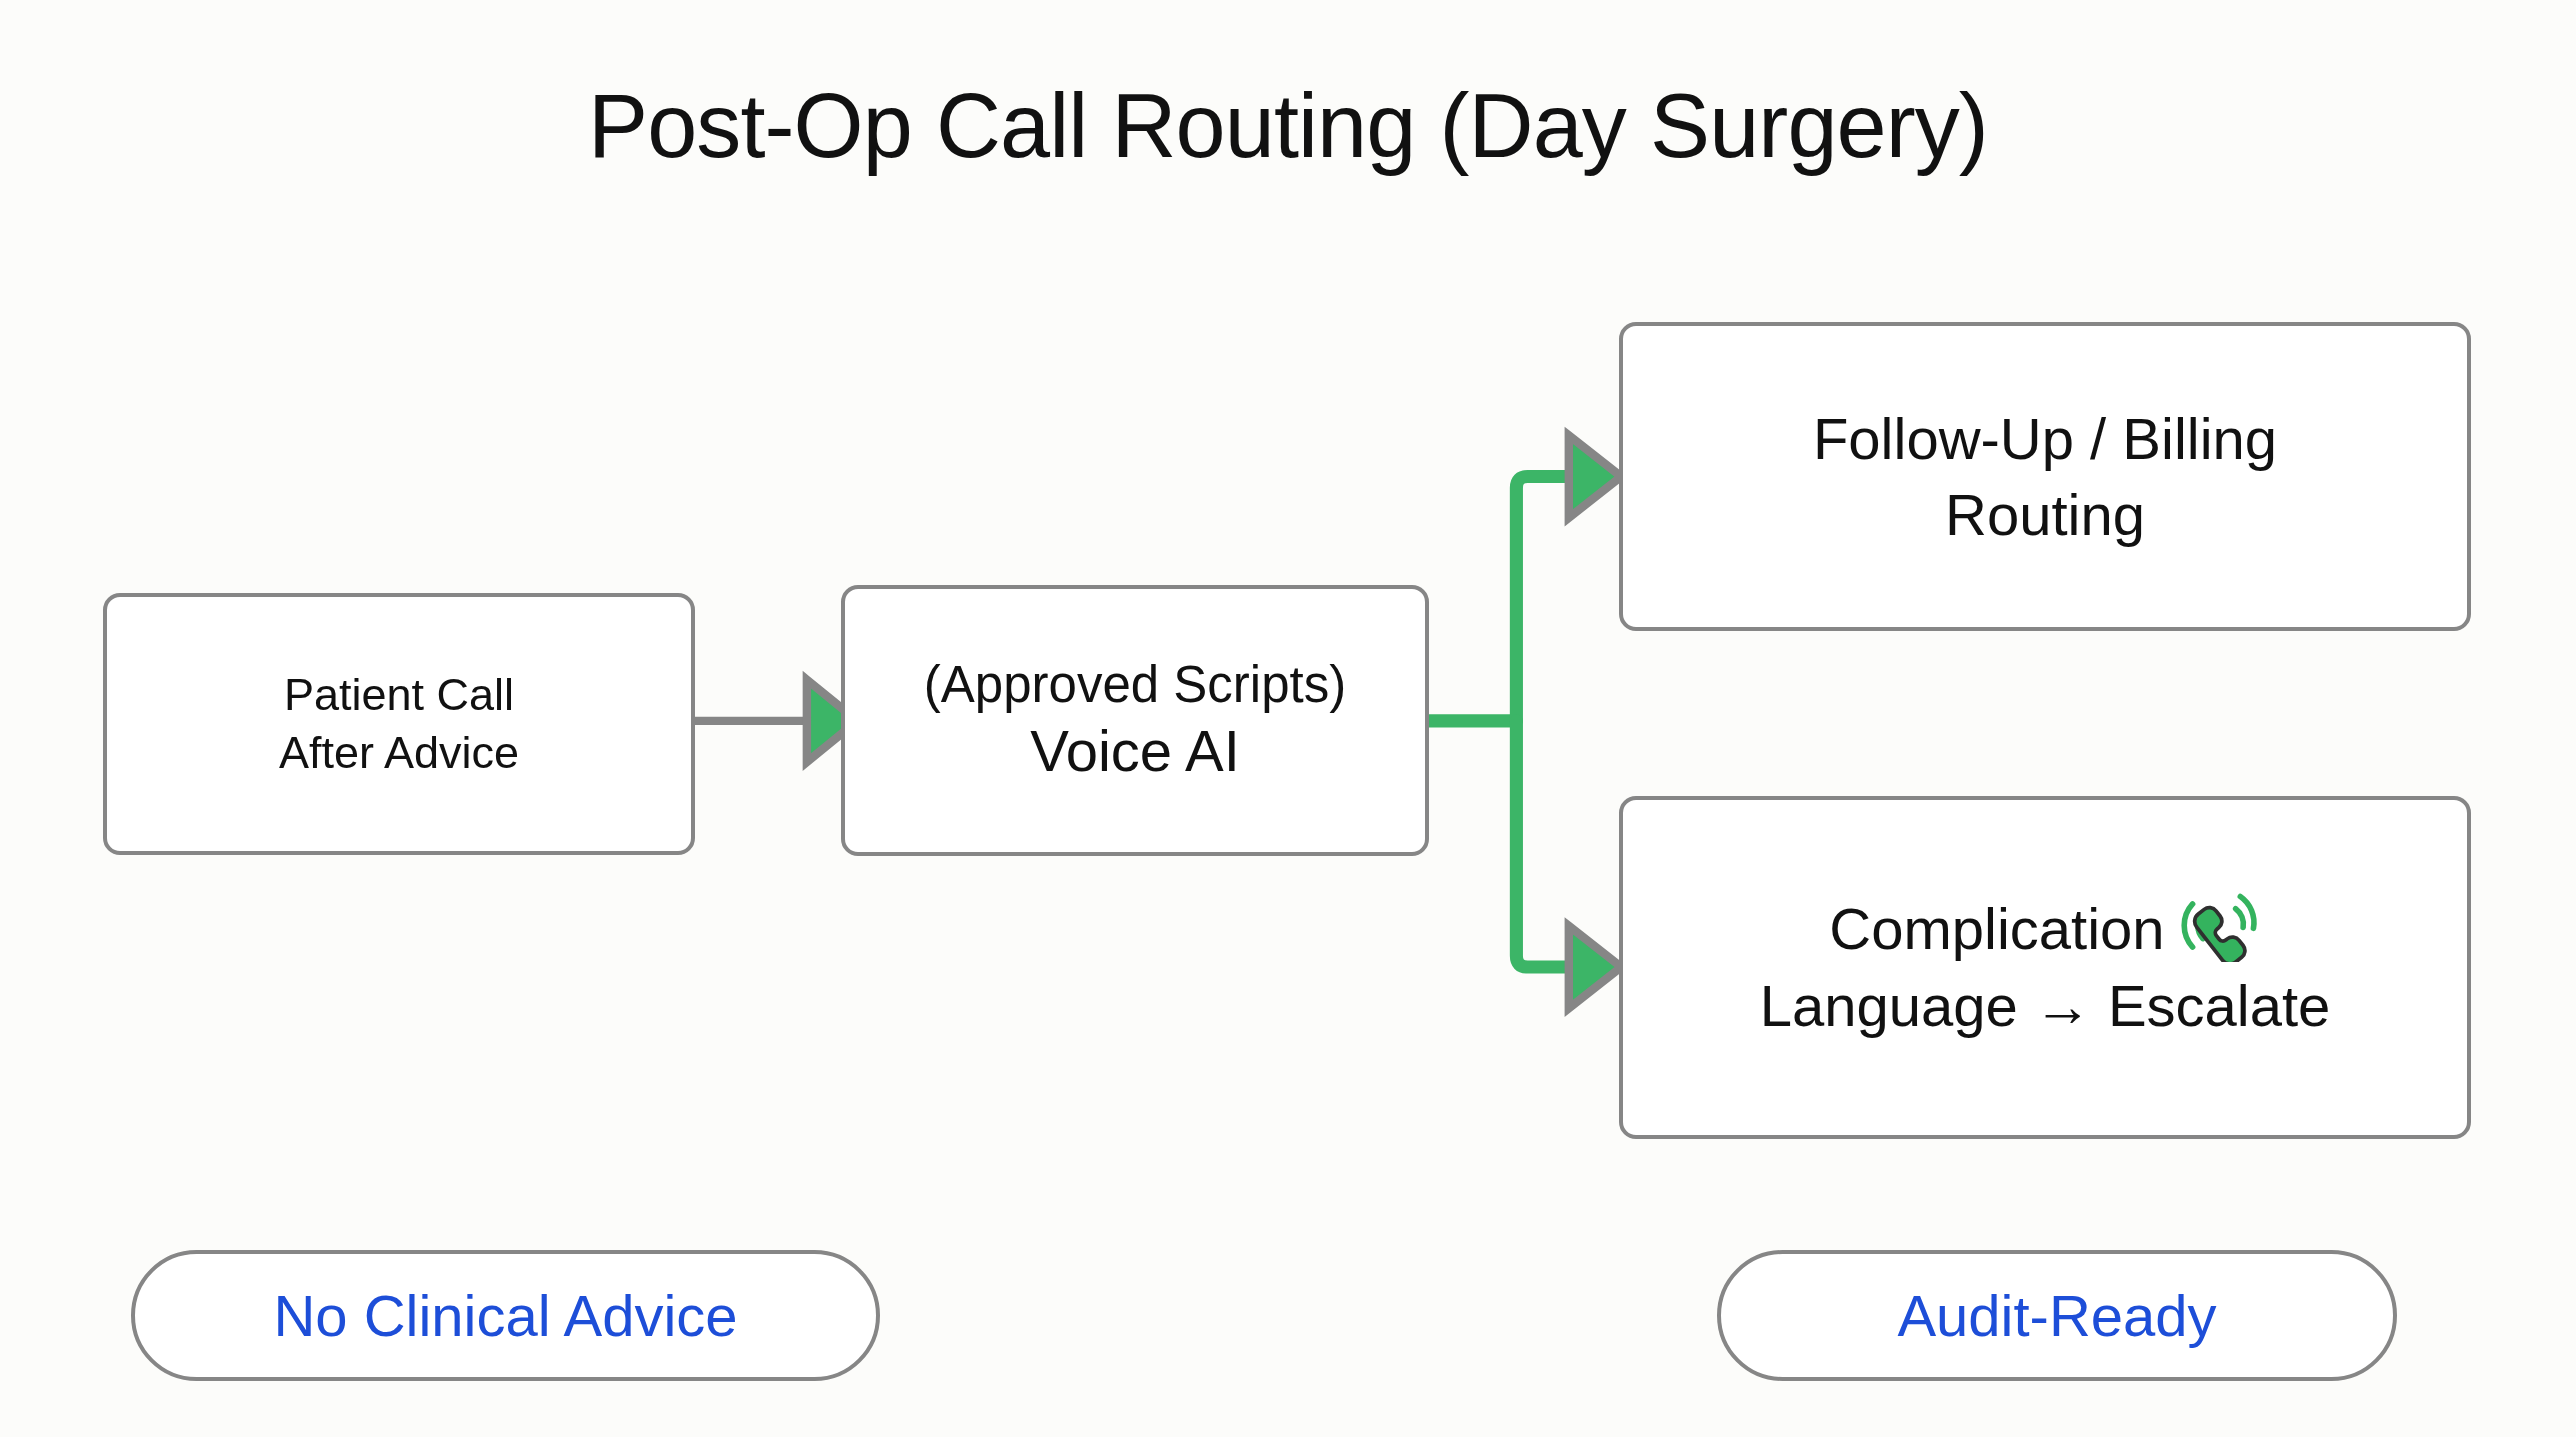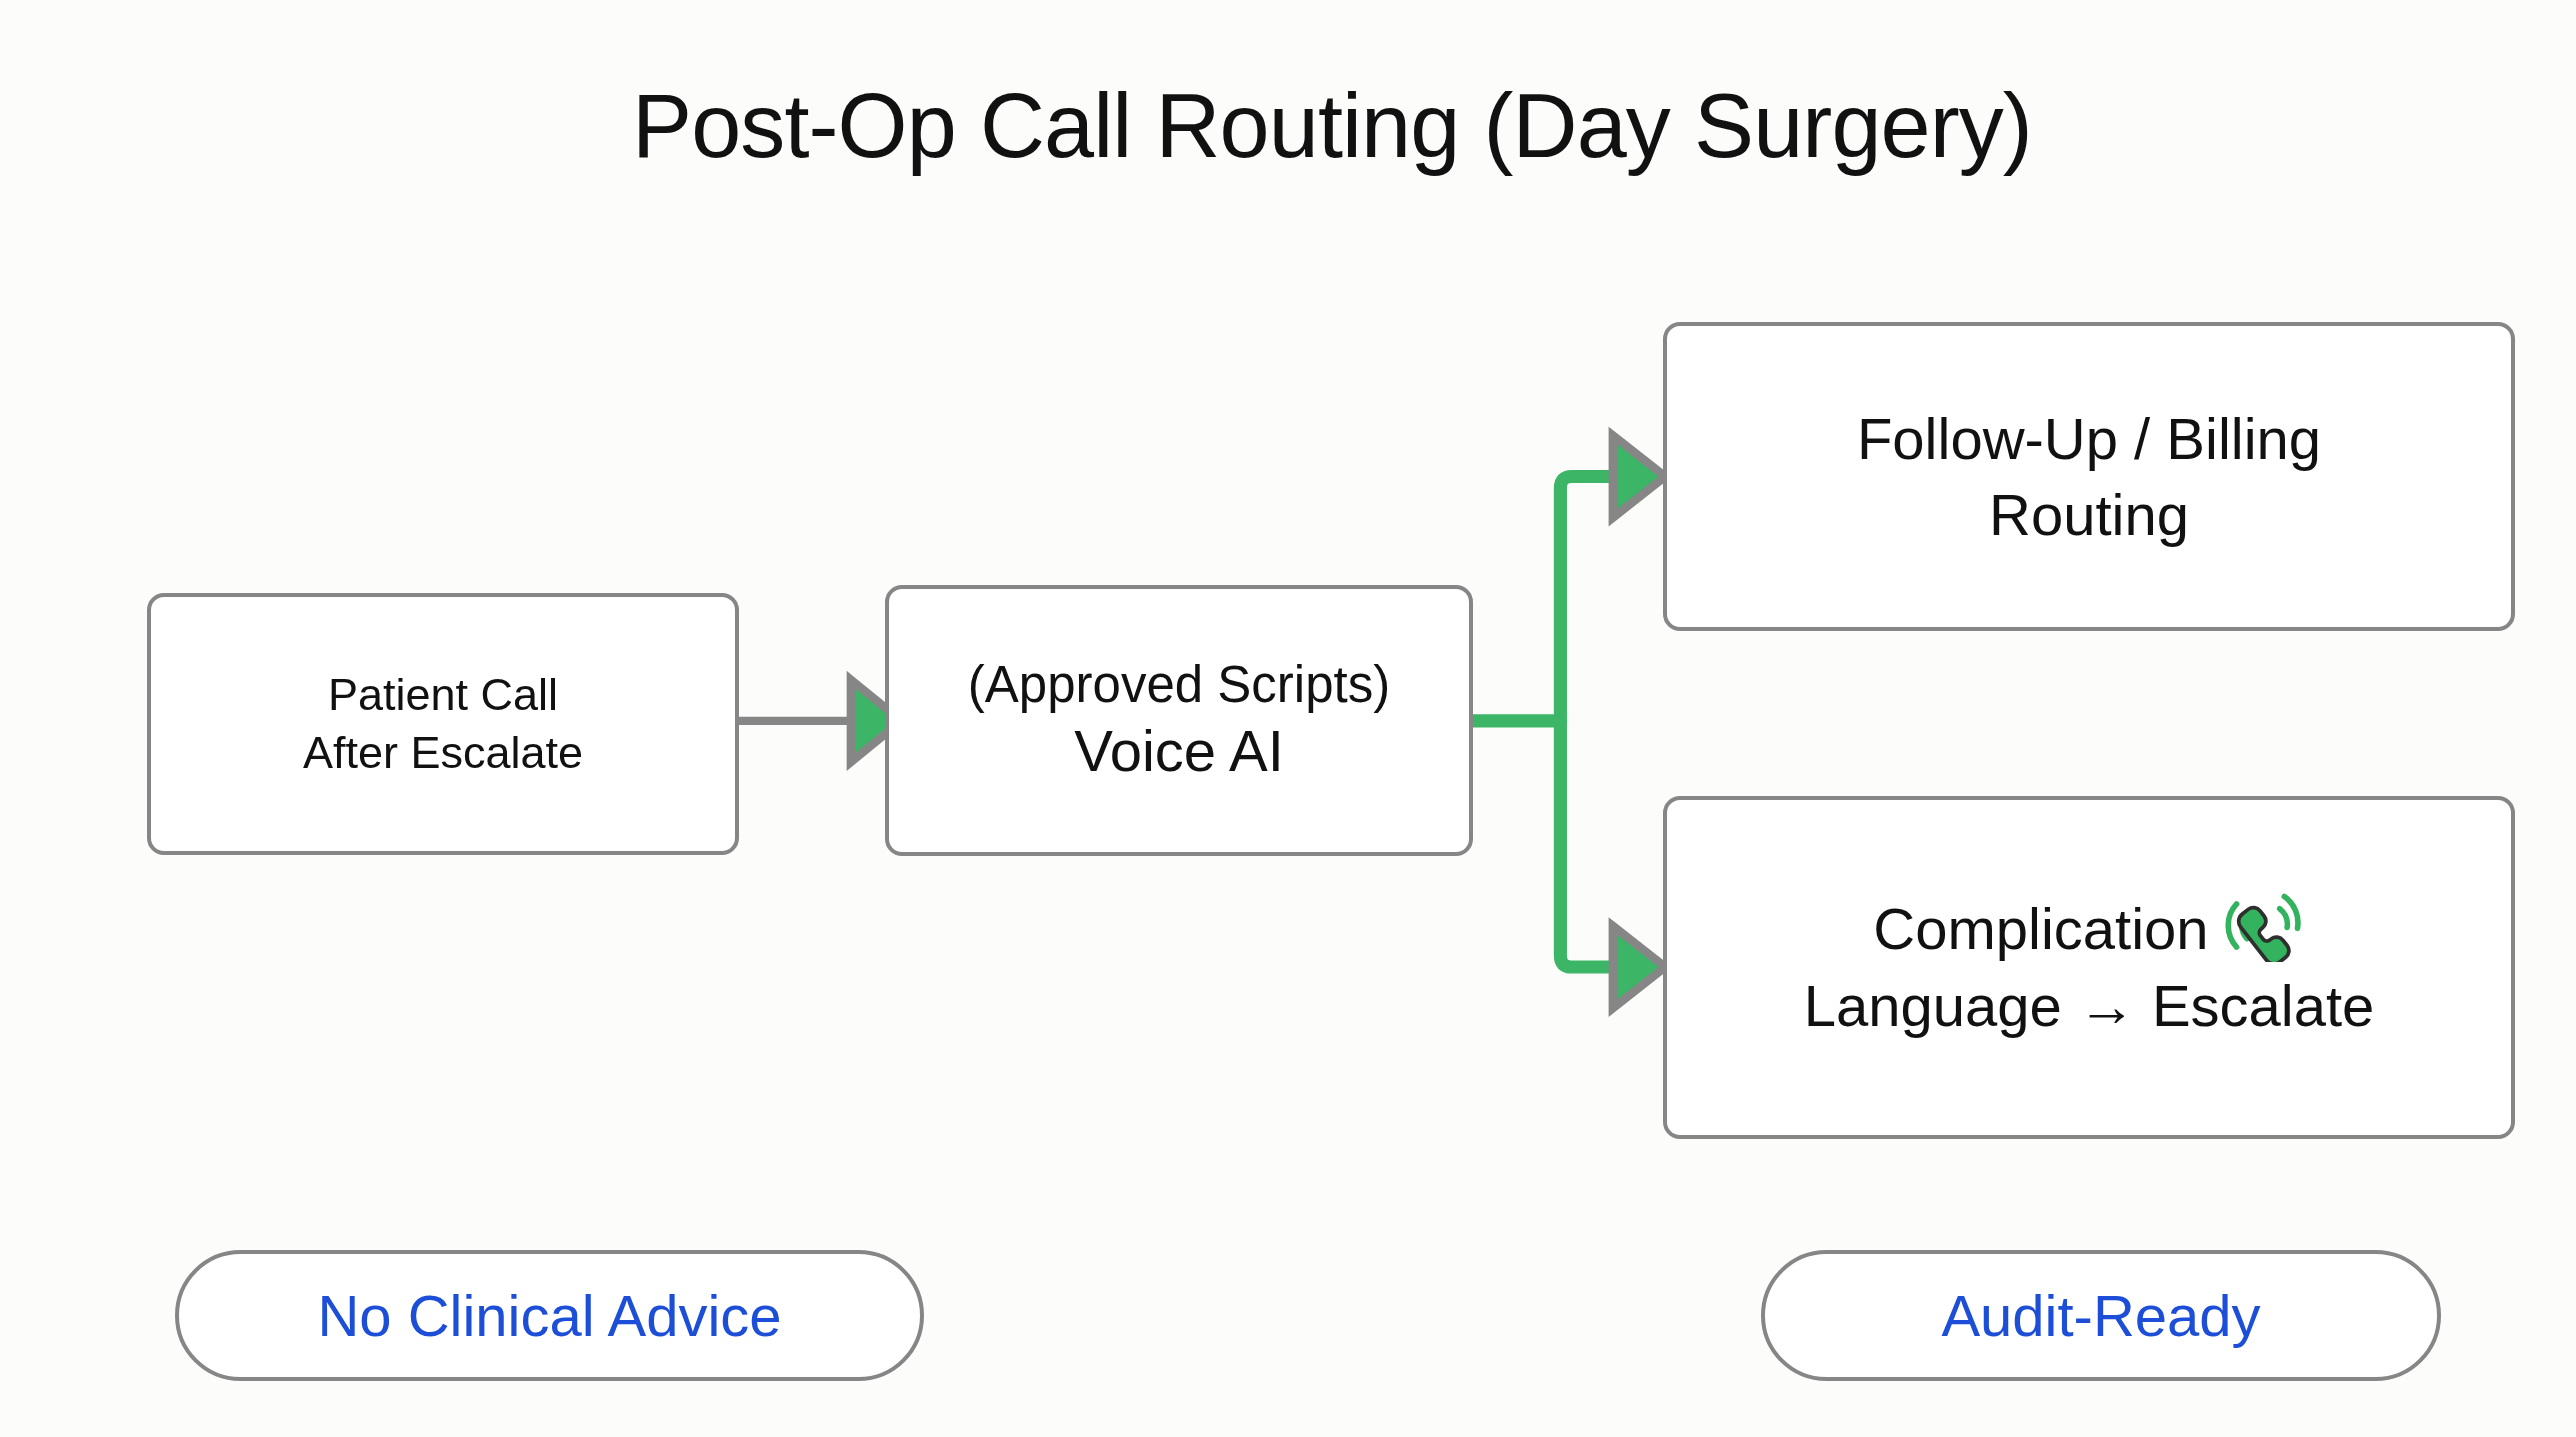--- a/index.html
+++ b/index.html
@@ -13,21 +13,20 @@
     background: #fcfcfa;
     font-family: "Liberation Sans", "DejaVu Sans", sans-serif;
     color: #111111;
     overflow: hidden;
   }
 
   #canvas {
     position: relative;
     width: 2496px;
     height: 1438px;
-    margin-left: 44px;
   }
 
   
   #diagram-title {
     position: absolute;
     left: 0;
     top: 79px;
     width: 2576px;
     text-align: center;
     font-size: 90px;
@@ -163,21 +162,21 @@
     </g>
 
     <g>
       <path d="M 1620 770 L 1620 1021 Q 1620 1033 1632 1033 L 1700 1033" fill="none" stroke="#3cb567" stroke-width="14" stroke-linecap="round" stroke-linejoin="round"></path>
       <polygon points="1676,989 1732,1033 1676,1077" fill="#3cb567" stroke="#868686" stroke-width="9" stroke-linejoin="miter"></polygon>
     </g>
   </svg>
 
   <div class="node" id="node-patient-call">
     <span class="line">Patient Call</span>
-    <span class="line">After Escalate</span>
+    <span class="line">After Advice</span>
   </div>
 
   <div class="node" id="node-voice-ai">
     <span class="line line-sub">(Approved Scripts)</span>
     <span class="line line-main">Voice AI</span>
   </div>
 
   <div class="node" id="node-followup">
     <span class="line">Follow-Up / Billing</span>
     <span class="line">Routing</span>

